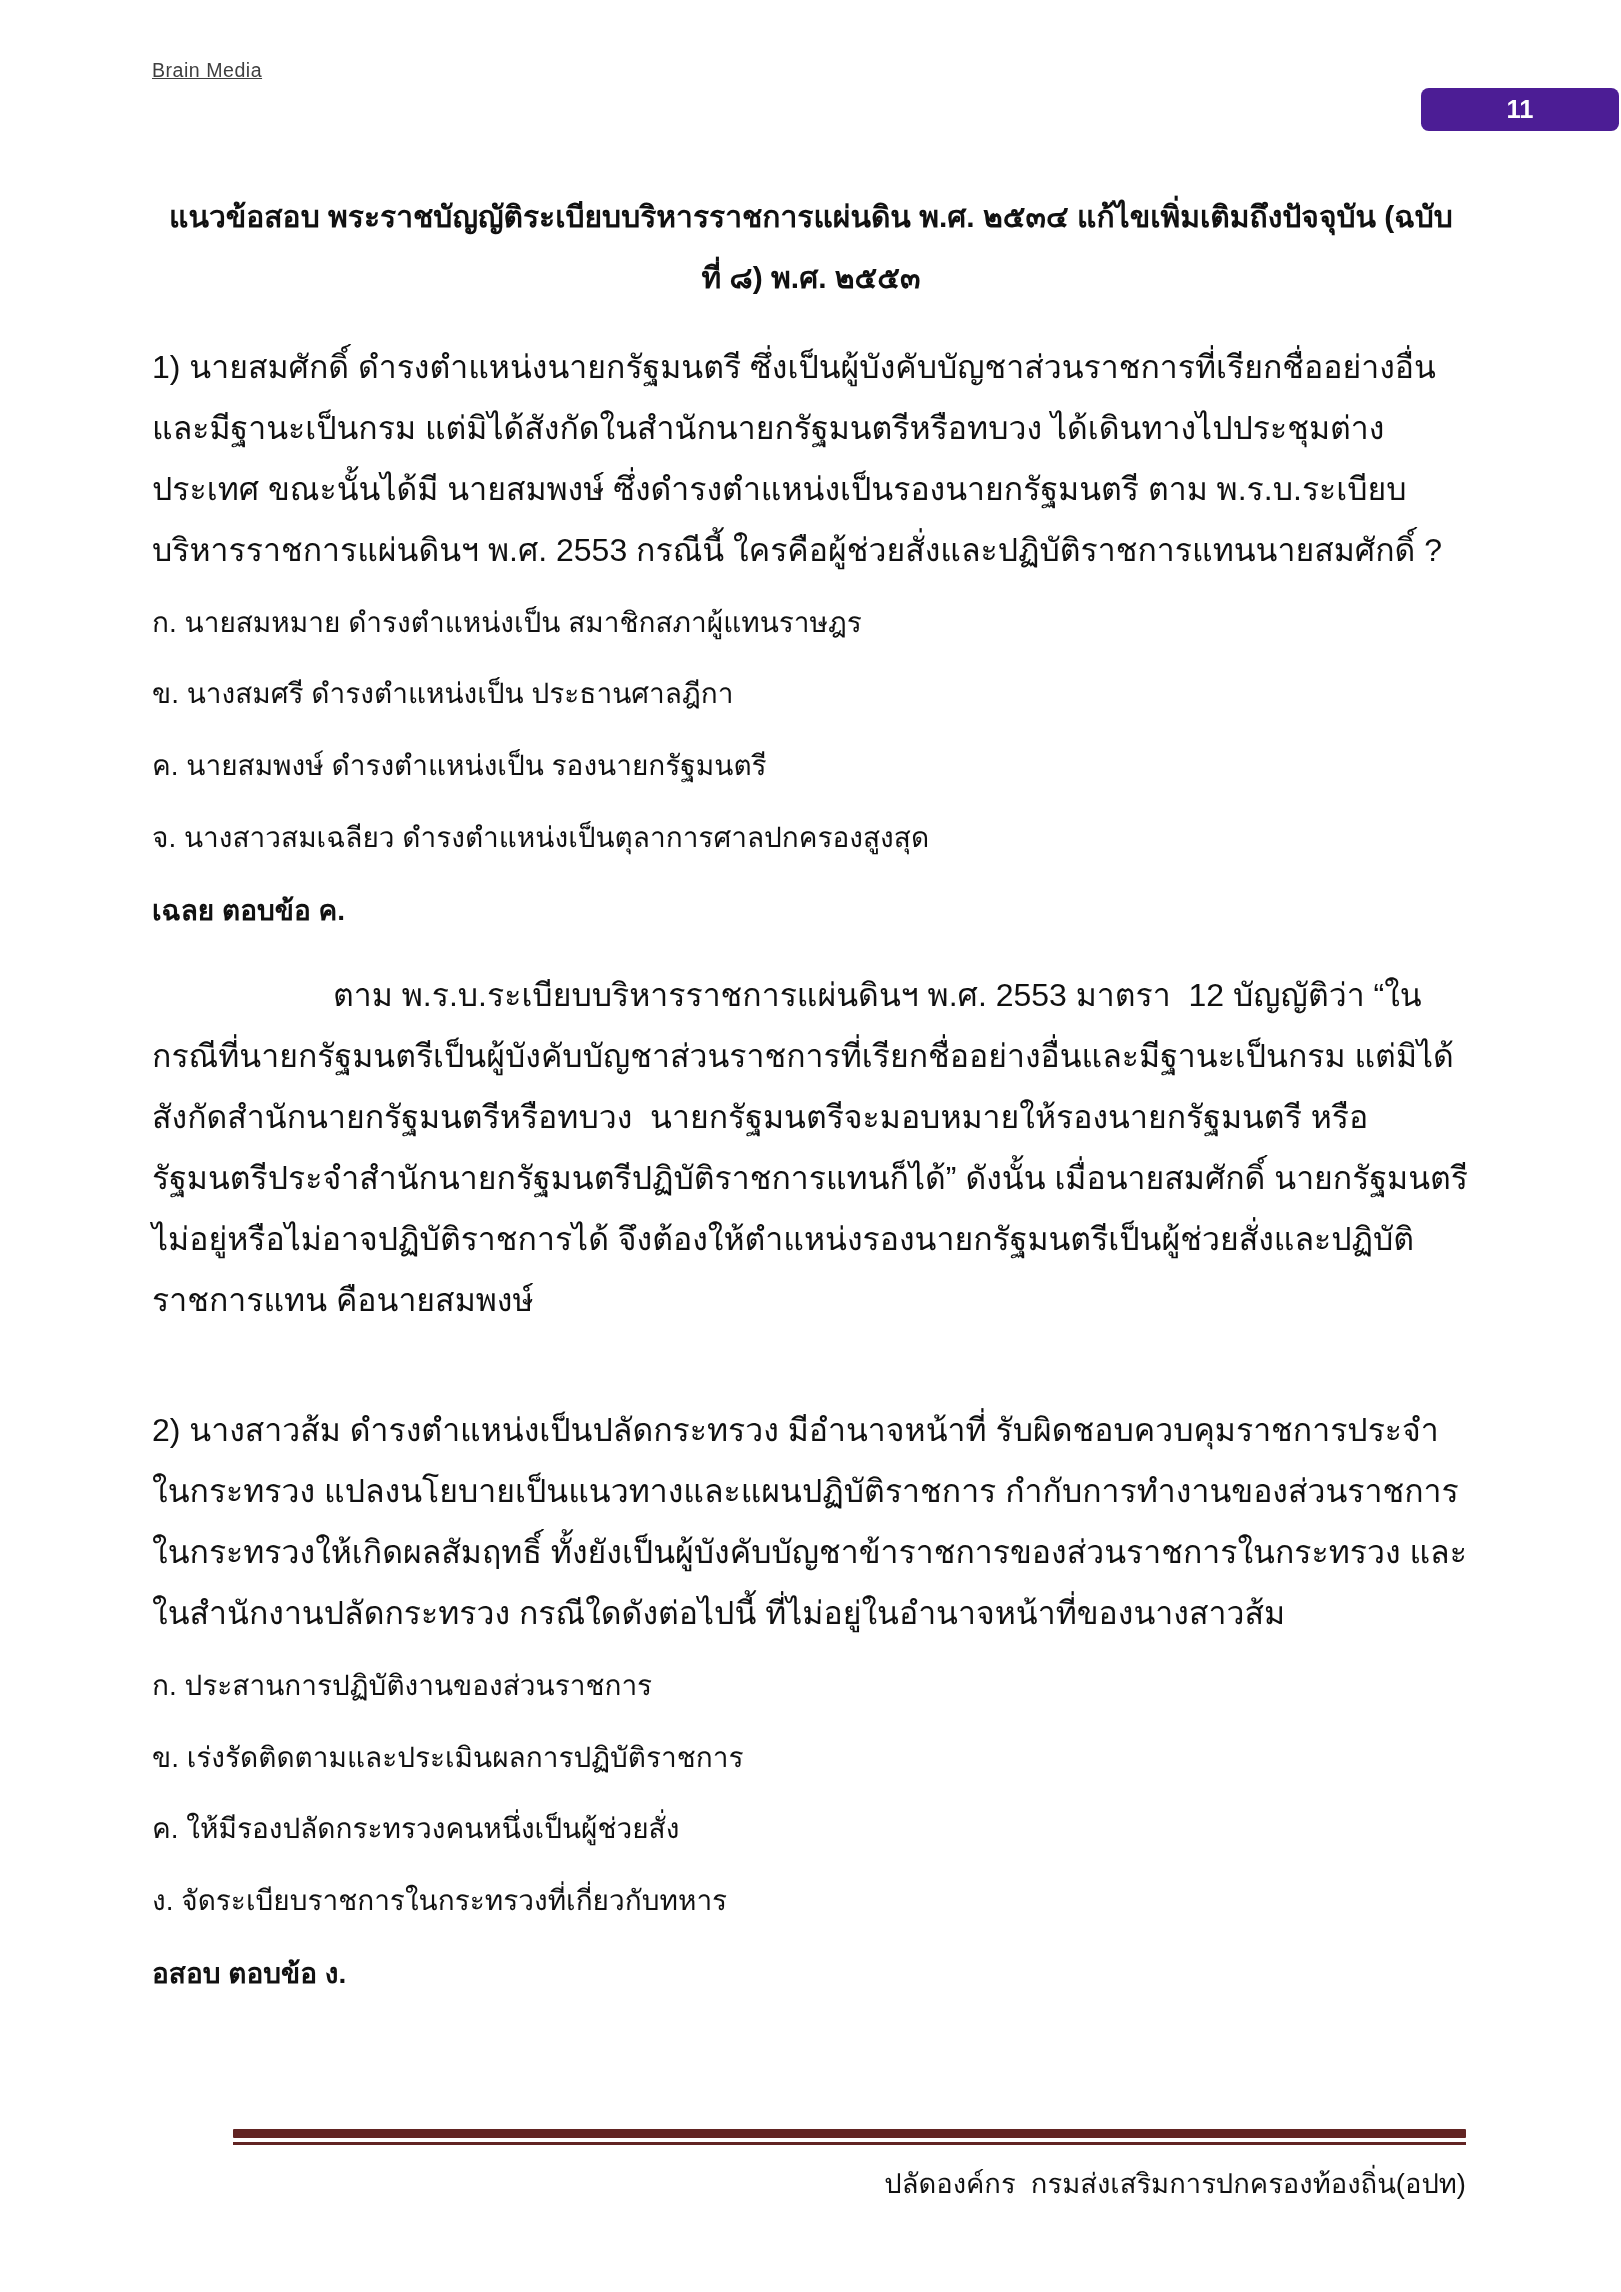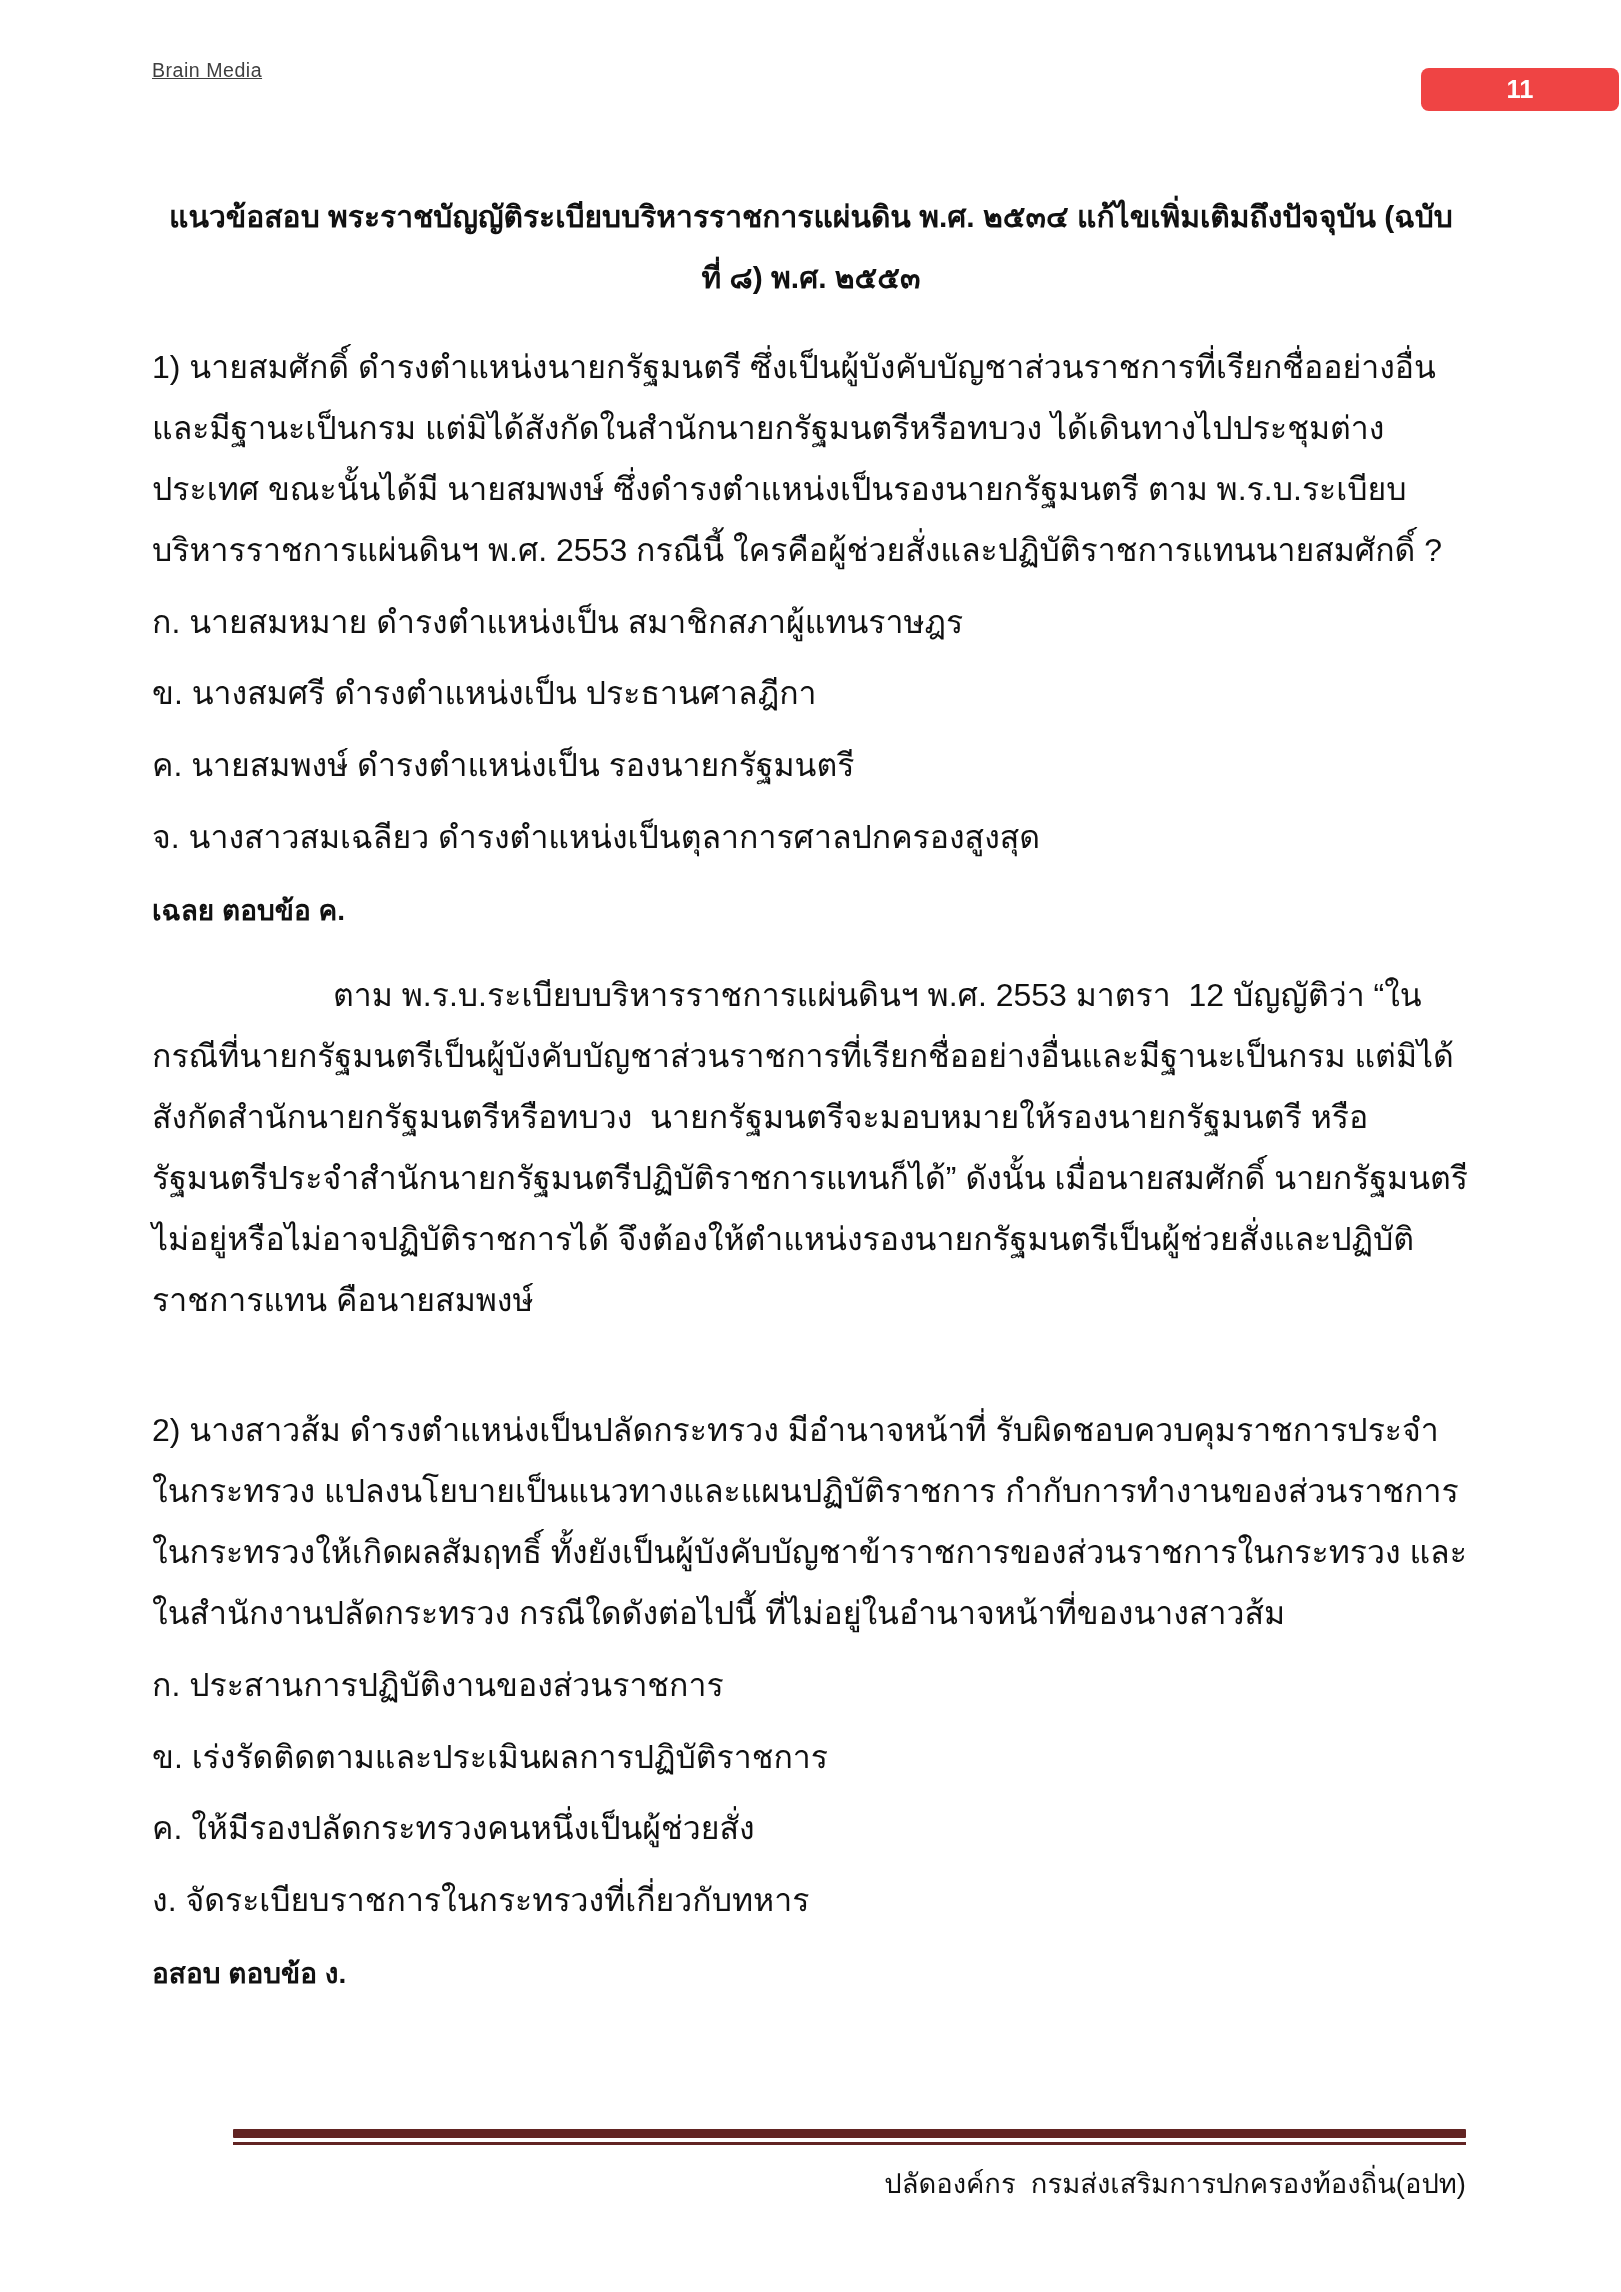--- a/index.html
+++ b/index.html
@@ -21,25 +21,25 @@
     position: absolute;
     top: 59px;
     left: 152px;
     font-size: 19.6px;
     color: #3f3f3f;
     letter-spacing: 0.5px;
     text-decoration: underline;
   }
   .page-number-badge {
     position: absolute;
-    top: 68px;
+    top: 88px;
     right: 2px;
     width: 198px;
     height: 43px;
-    background: #ef4444;
+    background: #4c1d95;
     border-radius: 7.8px;
     display: flex;
     align-items: center;
     justify-content: center;
   }
   .page-number-badge span {
     color: #ffffff;
     font-size: 25.5px;
     font-weight: 600;
   }
@@ -59,21 +59,21 @@
   .para {
     font-size: 32px;
     line-height: 61px;
     text-align: left;
     white-space: pre-wrap;
     margin: 0;
   }
   .q-para { margin-top: 29px; }
   .choices { margin-top: 11.8px; }
   .choice {
-    font-size: 32px;
+    font-size: 28px;
     line-height: 59px;
     margin: 0 0 12.7px 0;
     white-space: pre-wrap;
   }
   .answer {
     font-size: 28px;
     font-weight: bold;
     line-height: 59px;
     margin-top: 13.7px;
   }

